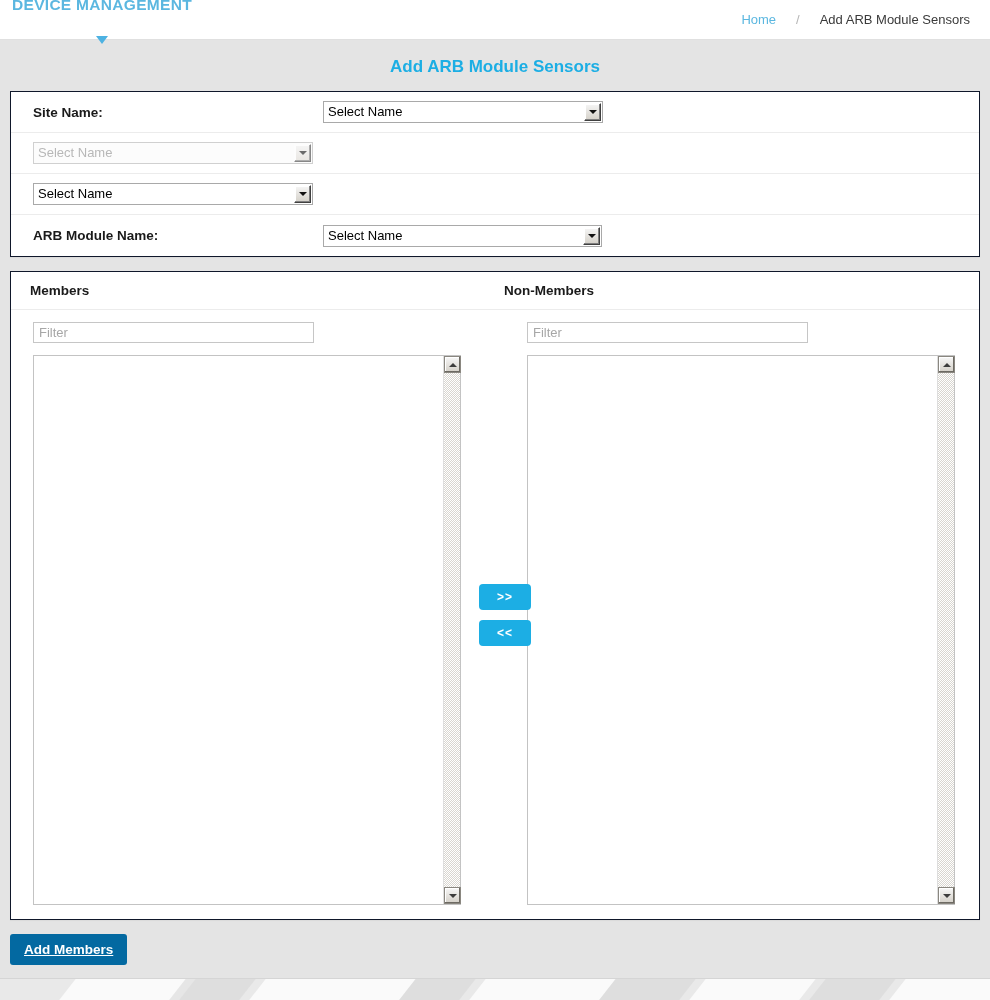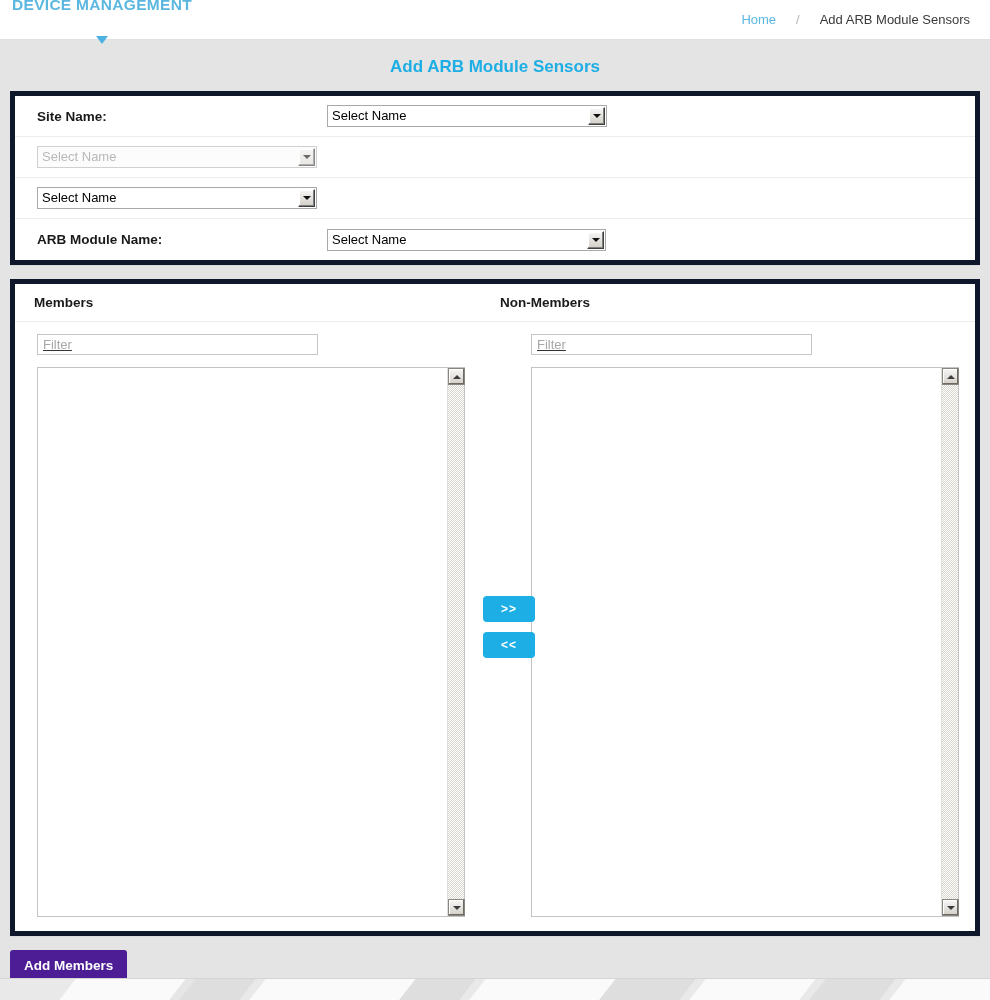--- a/index.html
+++ b/index.html
@@ -69,21 +69,21 @@
     text-align: center;
     color: #1caee4;
     font-weight: bold;
     font-size: 17px;
     padding: 17px 0 14px 0;
   }
 
   
   .panel {
     background: #ffffff;
-    border: 5px solid #0f172a;
+    border: 1px solid #0f172a;
     margin: 0 10px;
     box-shadow: 0 1px 1px rgba(0,0,0,0.04);
   }
   .panel-form { margin-bottom: 14px; }
 
   .form-row {
     display: flex;
     align-items: center;
     height: 41px;
     border-bottom: 1px solid #ececec;
@@ -180,21 +180,20 @@
   input.filter-input {
     height: 21px;
     border: 1px solid #c6c6c6;
     background: #fff;
     font-family: "Liberation Sans", sans-serif;
     font-size: 13px;
     padding: 1px 5px;
     color: #333;
     outline: none;
     border-radius: 0;
-    text-decoration: underline;
   }
   input.filter-input::placeholder { color: #a7a7a7; }
   .filter-left  { width: 281px; }
   .filter-right { width: 281px; }
 
   
   .listbox {
     margin-top: 12px;
     height: 550px;
     border: 1px solid #c3c3c3;
@@ -272,29 +271,30 @@
 
   
   .footer {
     margin-top: 14px;
     padding: 0 0 0 10px;
     display: flex;
     align-items: flex-start;
     height: 36px;
   }
   .btn-primary {
-    background: #4c1d95;
+    background: #0369a1;
     color: #fff;
     border: none;
     border-radius: 3px;
     font-family: "Liberation Sans", sans-serif;
     font-weight: bold;
     font-size: 13.5px;
     padding: 8px 14px;
     cursor: pointer;
+    text-decoration: underline;
   }
   .footer-strip {
     position: absolute;
     left: 0; right: 0; bottom: 0;
     height: 22px;
     background: #e9e9e9;
     border-top: 1px solid #d5d5d5;
     overflow: hidden;
   }
   .footer-strip .sliver {

